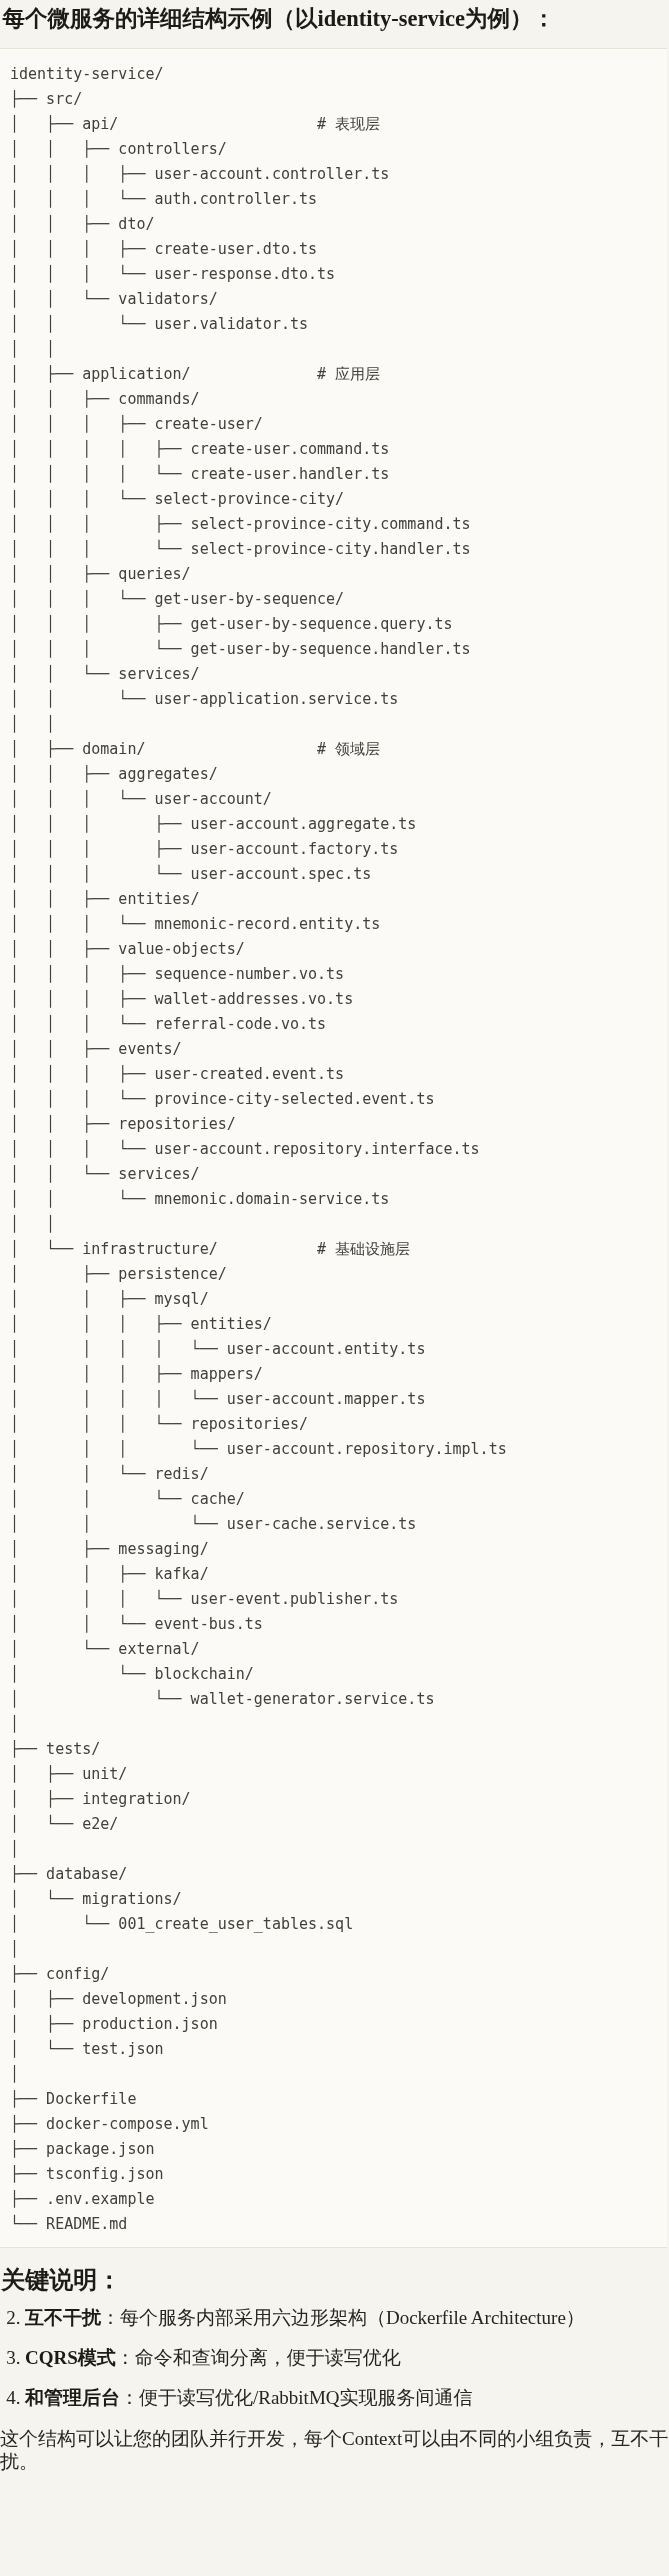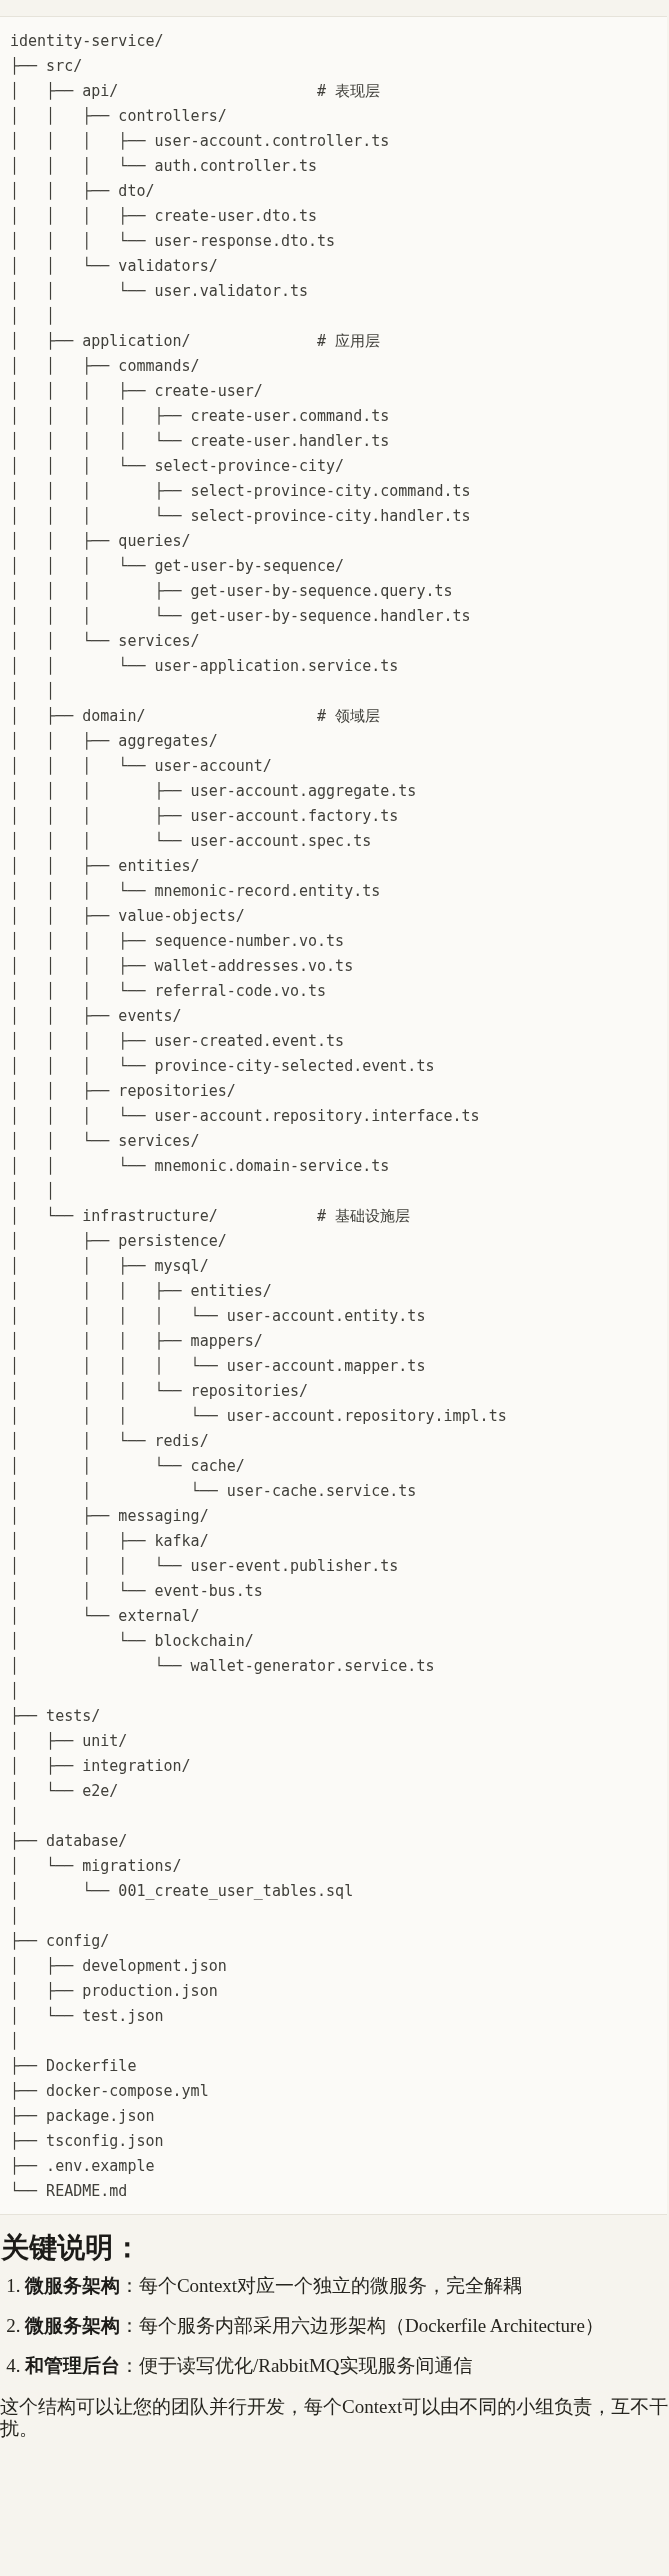--- a/index.html
+++ b/index.html
@@ -38,21 +38,21 @@
   .code-block pre {
     margin: 0;
     font-family: "DejaVu Sans Mono", "Liberation Mono", monospace;
     font-size: 15px;
     line-height: 25px;
     color: #41403b;
     white-space: pre;
   }
   .notes-heading {
     margin: 19px 0 0 1.3px;
-    font-size: 28px;
+    font-size: 24px;
     line-height: 27.5px;
     font-weight: 700;
     color: #1c1b18;
   }
   .notes-list {
     margin-top: 13px;
     padding-left: 6.3px;
   }
   .note-item {
     font-size: 19px;
@@ -73,20 +73,21 @@
     font-size: 19px;
     line-height: 22.5px;
     color: #26251f;
   }
 </style>
 </head>
 <body>
 
 <div class="page">
 
+  <h1 class="page-title">每个微服务的详细结构示例（以identity-service为例）：</h1>
 
   <div class="code-block">
     <pre>identity-service/
 ├── src/
 │   ├── api/                      # 表现层
 │   │   ├── controllers/
 │   │   │   ├── user-account.controller.ts
 │   │   │   └── auth.controller.ts
 │   │   ├── dto/
 │   │   │   ├── create-user.dto.ts
@@ -168,28 +169,28 @@
 ├── package.json
 ├── tsconfig.json
 ├── .env.example
 └── README.md</pre>
   </div>
 
   <h2 class="notes-heading">关键说明：</h2>
 
   <div class="notes-list">
 
+
     <div class="note-item">
-      <span class="num">1.</span><b>微服务架构</b><span>：每个Context对应一个独立的微服务，完全解耦</span>
+      <span class="num">2.</span><b>互不干扰</b><span>：每个服务内部采用六边形架构（Dockerfile Architecture）</span>
     </div>
 
     <div class="note-item">
-      <span class="num">2.</span><b>微服务架构</b><span>：每个服务内部采用六边形架构（Dockerfile Architecture）</span>
+      <span class="num">3.</span><b>CQRS模式</b><span>：命令和查询分离，便于读写优化</span>
     </div>
-
 
     <div class="note-item">
       <span class="num">4.</span><b>和管理后台</b><span>：便于读写优化/RabbitMQ实现服务间通信</span>
     </div>
 
 
 
   </div>
 
   <p class="closing-paragraph">这个结构可以让您的团队并行开发，每个Context可以由不同的小组负责，互不干扰。</p>

